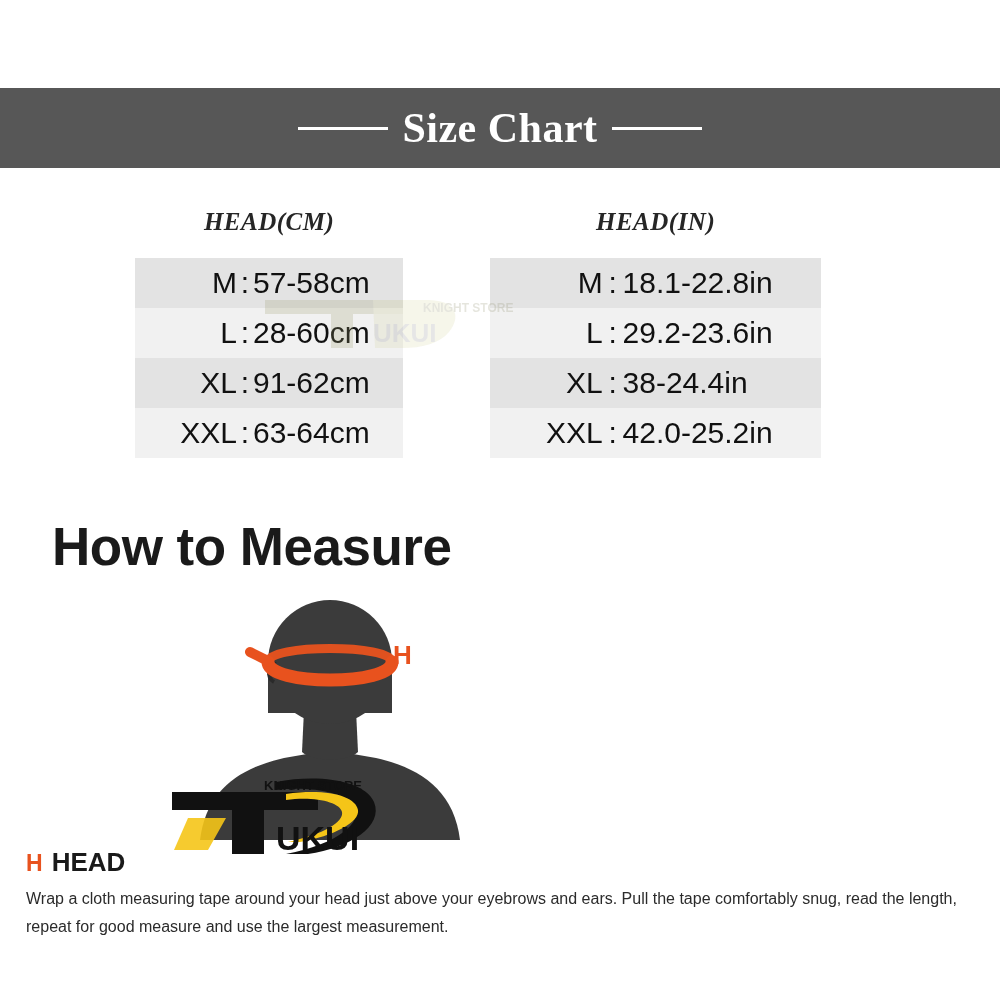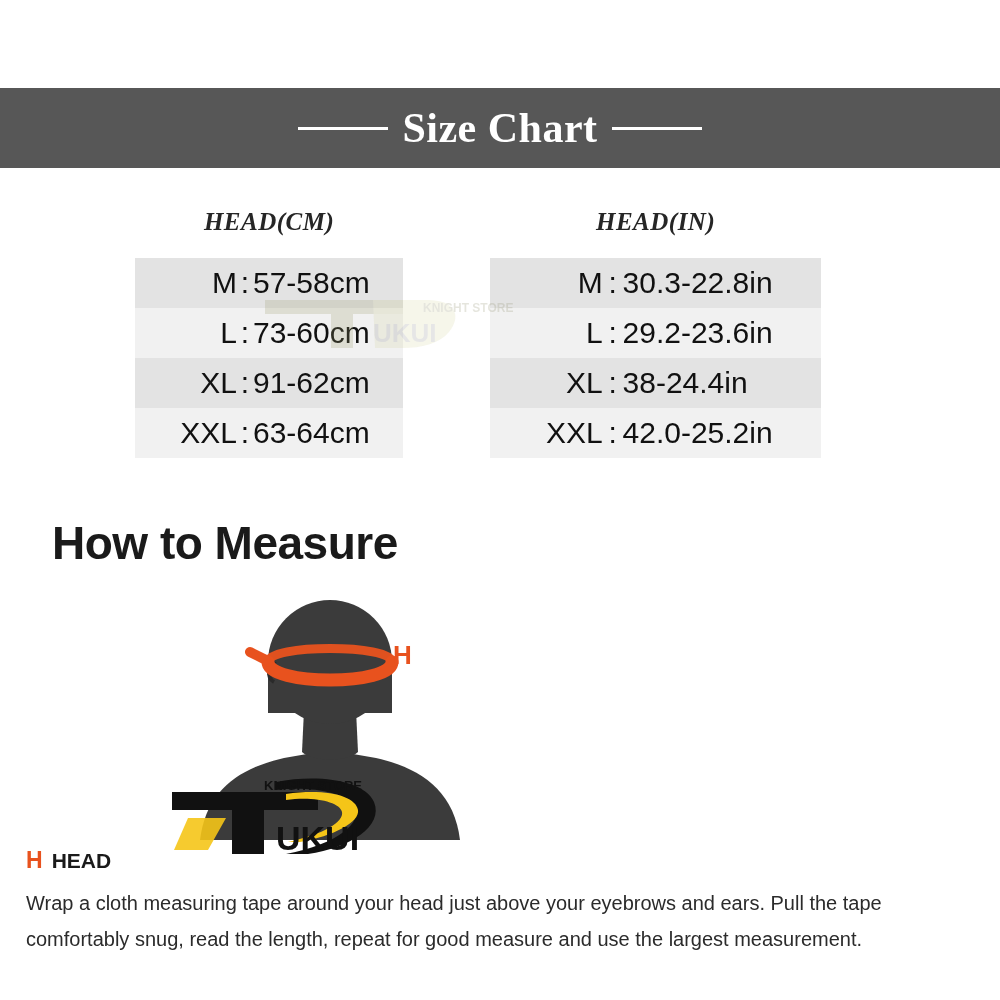--- a/index.html
+++ b/index.html
@@ -115,21 +115,21 @@
     height: 70px;
     opacity: 0.22;
     pointer-events: none;
   }
 
   
   .howto-title {
     position: absolute;
     left: 52px;
     top: 516px;
-    font-size: 46px;
+    font-size: 53px;
     font-weight: bold;
     color: #1a1a1a;
     letter-spacing: -0.5px;
   }
 
   .figure {
     position: absolute;
     left: 180px;
     top: 600px;
     width: 320px;
@@ -163,30 +163,30 @@
     align-items: baseline;
     gap: 9px;
   }
   .legend .h {
     color: #e8521e;
     font-size: 23px;
     font-weight: bold;
   }
   .legend .word {
     color: #1a1a1a;
-    font-size: 21px;
+    font-size: 26px;
     font-weight: bold;
   }
   .paragraph {
     position: absolute;
     left: 26px;
     top: 885px;
     width: 952px;
-    font-size: 20px;
-    line-height: 36px;
+    font-size: 16px;
+    line-height: 28px;
     color: #2b2b2b;
   }
 </style>
 </head>
 <body>
 
 <div class="banner">
   <div class="banner-inner">
     <span class="banner-rule"></span>
     <span class="banner-title">Size Chart</span>
@@ -201,21 +201,21 @@
     <table class="size">
       <tbody>
           <tr class="odd">
         <td class="sz">M</td>
         <td class="colon">:</td>
         <td class="val">57-58cm</td>
       </tr>
       <tr class="even">
         <td class="sz">L</td>
         <td class="colon">:</td>
-        <td class="val">73-60cm</td>
+        <td class="val">28-60cm</td>
       </tr>
       <tr class="odd">
         <td class="sz">XL</td>
         <td class="colon">:</td>
         <td class="val">91-62cm</td>
       </tr>
       <tr class="even">
         <td class="sz">XXL</td>
         <td class="colon">:</td>
         <td class="val">63-64cm</td>
@@ -224,21 +224,21 @@
       </table>
   </div>
 
   <div class="table-block right">
     <div class="table-head">HEAD(IN)</div>
     <table class="size">
       <tbody>
           <tr class="odd">
         <td class="sz">M</td>
         <td class="colon">:</td>
-        <td class="val">30.3-22.8in</td>
+        <td class="val">18.1-22.8in</td>
       </tr>
       <tr class="even">
         <td class="sz">L</td>
         <td class="colon">:</td>
         <td class="val">29.2-23.6in</td>
       </tr>
       <tr class="odd">
         <td class="sz">XL</td>
         <td class="colon">:</td>
         <td class="val">38-24.4in</td>

